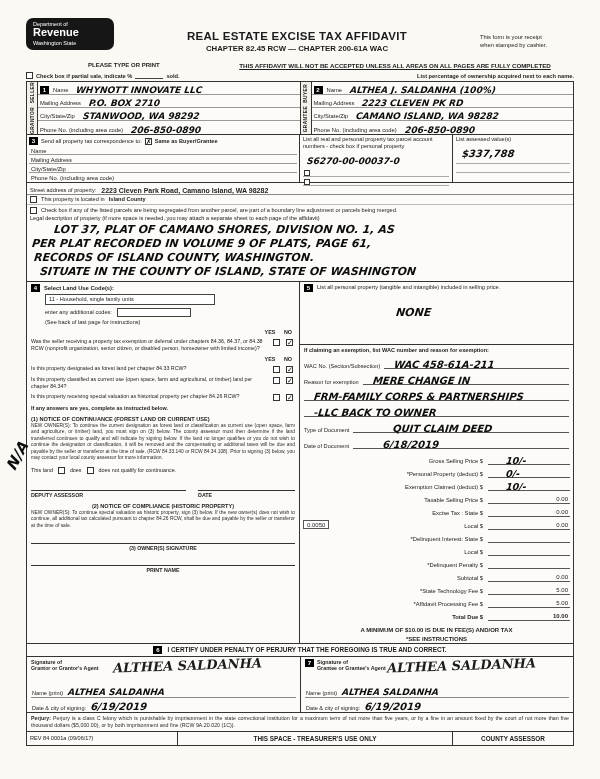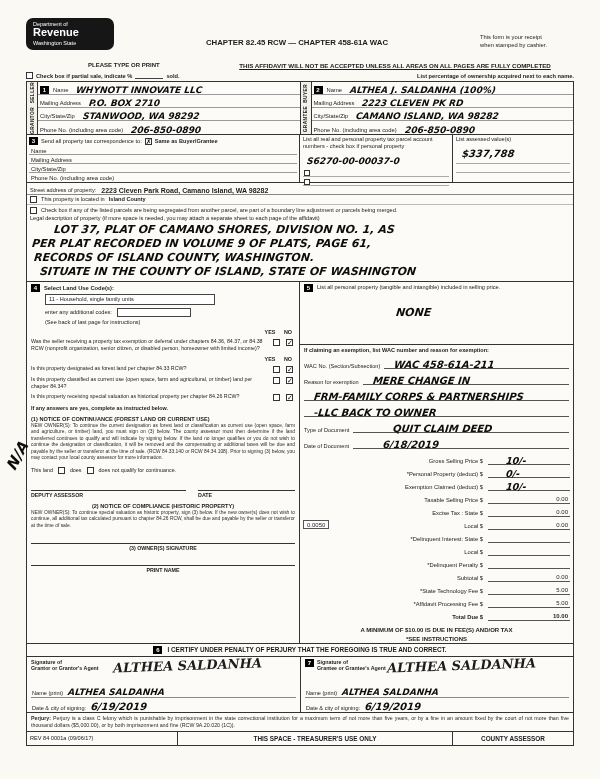--- a/index.html
+++ b/index.html
@@ -124,21 +124,22 @@
 <div class="page">
   <div class="inner">
 
     <div class="hdr">
       <div class="logo">
         <div class="logo-small">Department of</div>
         <div class="logo-big">Revenue</div>
         <div class="logo-small2">Washington State</div>
       </div>
       <div class="titles">
-        <div class="t2">CHAPTER 82.45 RCW — CHAPTER 458-61A WAC</div>
+        <div class="t1">REAL ESTATE EXCISE TAX AFFIDAVIT</div>
+        <div class="t2">CHAPTER 82.45 RCW — CHAPTER 200-61A WAC</div>
       </div>
       <div class="receipt">
         <div>This form is your receipt</div>
         <div>when stamped by cashier.</div>
       </div>
     </div>
 
     <div class="notice-row">
       <span class="t-print b">PLEASE TYPE OR PRINT</span>
       <span class="accept b">THIS AFFIDAVIT WILL NOT BE ACCEPTED UNLESS ALL AREAS ON ALL PAGES ARE FULLY COMPLETED</span>

